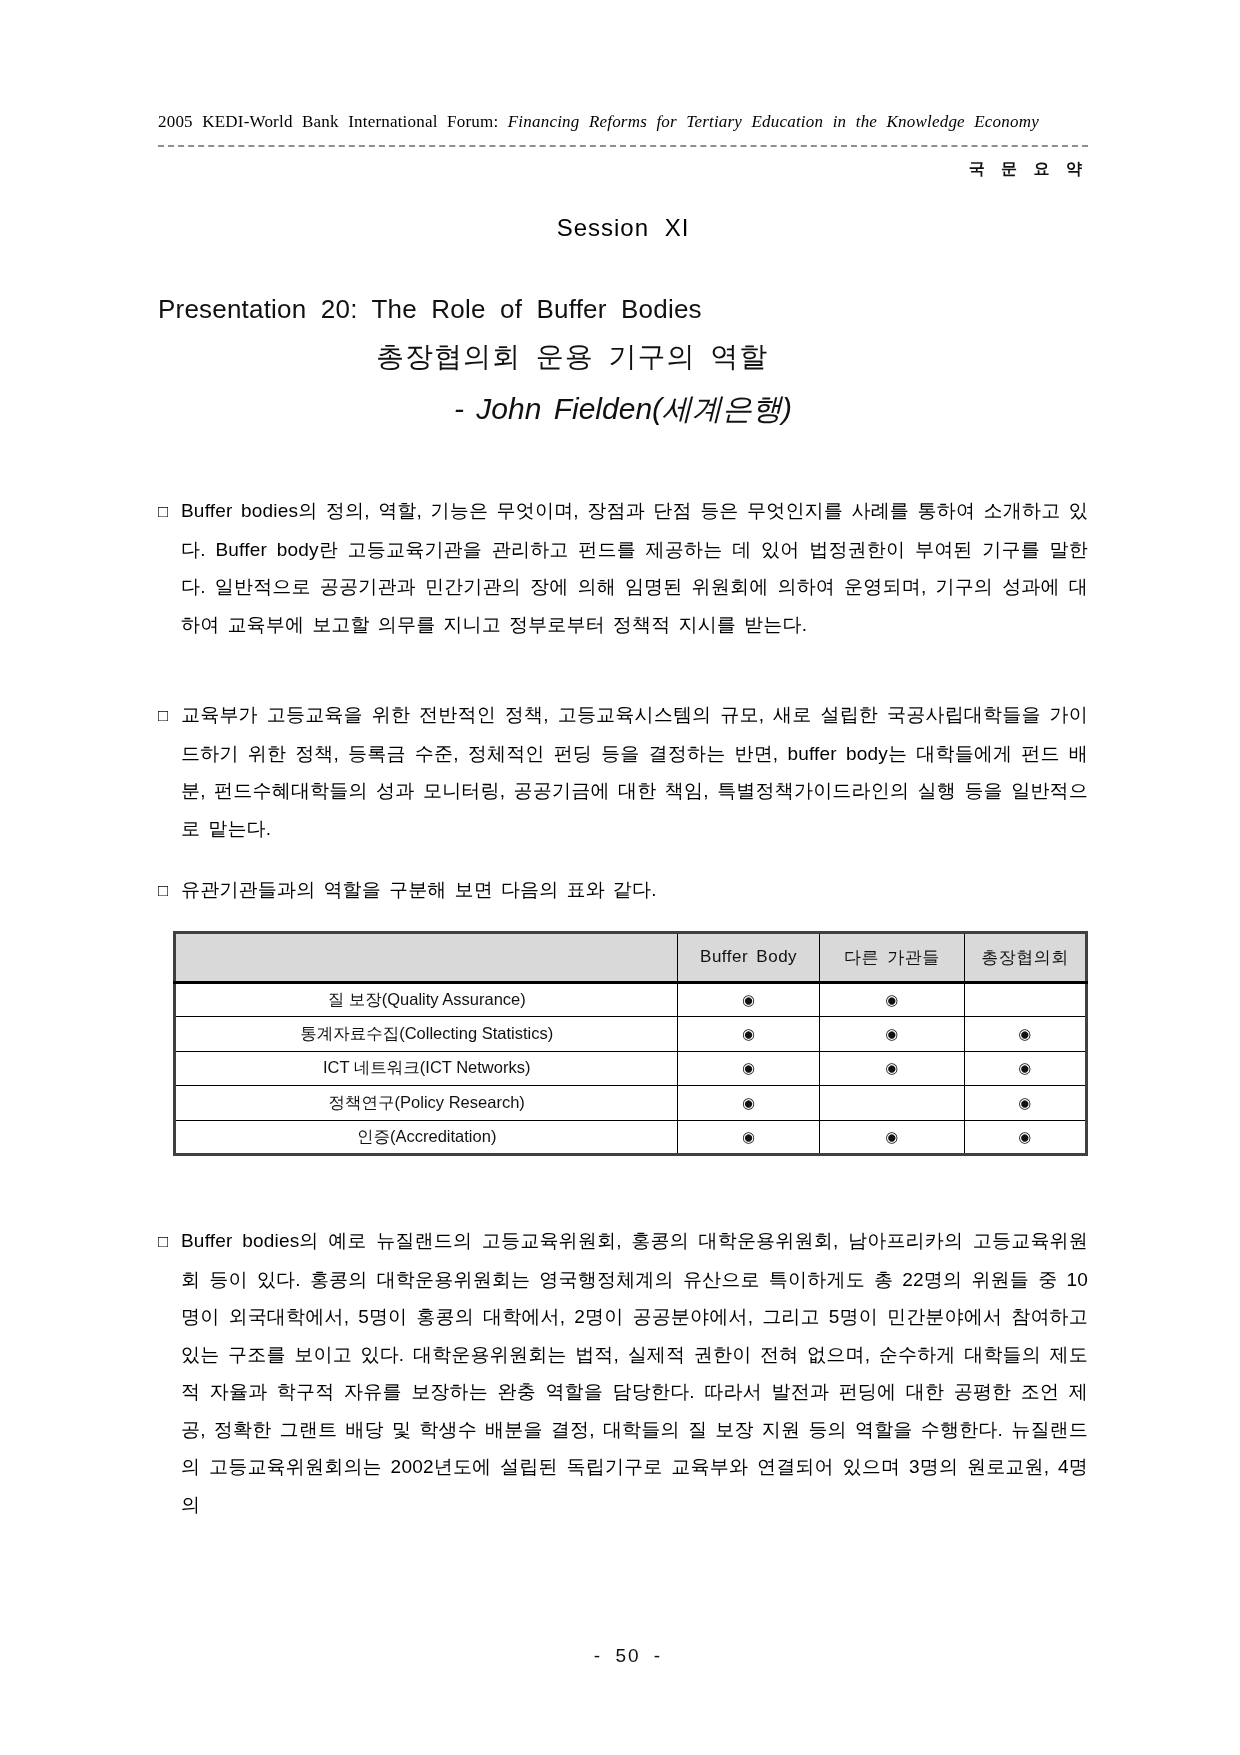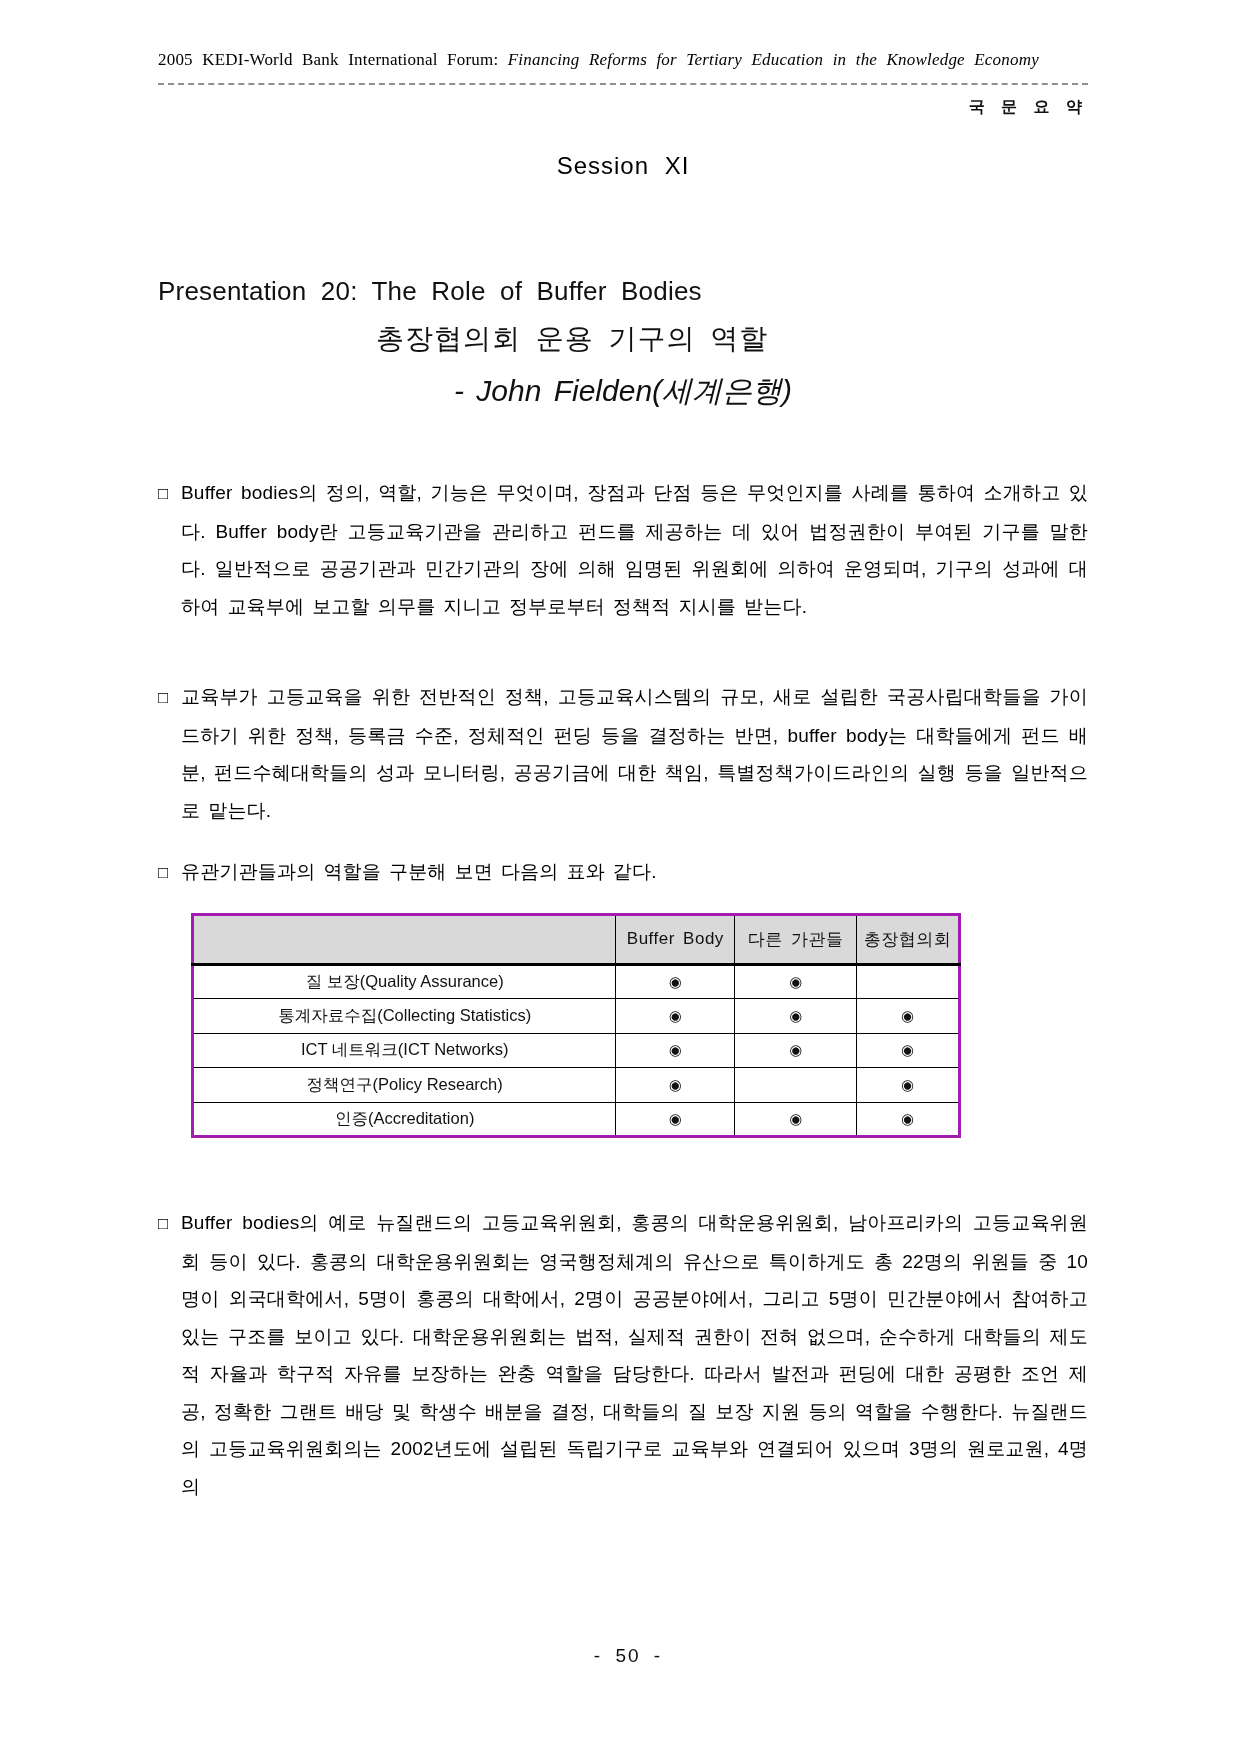--- a/index.html
+++ b/index.html
@@ -5,21 +5,21 @@
   * { margin: 0; padding: 0; box-sizing: border-box; }
   html, body { background: #ffffff; }
   body {
     width: 1240px; height: 1755px;
     font-family: "Liberation Sans", "DejaVu Sans", sans-serif;
     color: #111;
     position: relative;
   }
   .page {
     position: absolute; inset: 0;
-    padding: 50px 152px 0 158px;
+    padding: 112px 152px 0 158px;
   }
 
   
   .running-head {
     font-family: "Liberation Serif", "DejaVu Serif", serif;
     font-size: 17px; letter-spacing: 0.2px; word-spacing: 5px;
     color: #000; white-space: nowrap;
   }
   .running-head .it { font-style: italic; }
   .rule {
@@ -33,21 +33,21 @@
     font-size: 16px; font-weight: bold; letter-spacing: 6px;
   }
 
   
   .session-title {
     margin-top: 34px;
     text-align: center;
     font-size: 24px; font-weight: 400; letter-spacing: 1px; word-spacing: 8px;
     color: #000;
   }
-  .presentation { margin-top: 96px; }
+  .presentation { margin-top: 52px; }
   .presentation .p-title {
     font-size: 26px; word-spacing: 7px; letter-spacing: 0.2px;
   }
   .presentation .p-sub {
     margin-top: 13px; padding-left: 218px;
     font-size: 28px; letter-spacing: 1px; word-spacing: 6px;
   }
   .presentation .p-author {
     margin-top: 13px;
     text-align: center;
@@ -62,24 +62,24 @@
     color: #000;
   }
   .para .marker { display: inline-block; width: 23px; text-indent: 0; font-size: 17px; }
   .p1 { margin-top: 62px; }
   .p2 { margin-top: 53px; }
   .p3 { margin-top: 24px; }
   .p4 { margin-top: 66px; }
 
   
   table.roles {
-    margin-top: 21px; margin-left: 33px;
-    width: 770px;
+    margin-top: 21px; margin-left: 15px;
+    width: 915px;
     border-collapse: collapse;
-    border: 3px solid #a21caf;
+    border: 3px solid #404040;
     table-layout: fixed;
     font-size: 16.5px;
   }
   table.roles col.c1 { width: 55.2%; }
   table.roles col.c2 { width: 15.5%; }
   table.roles col.c3 { width: 15.9%; }
   table.roles col.c4 { width: 13.4%; }
   table.roles th, table.roles td {
     border: 1.6px solid #000;
     text-align: center; vertical-align: middle;

